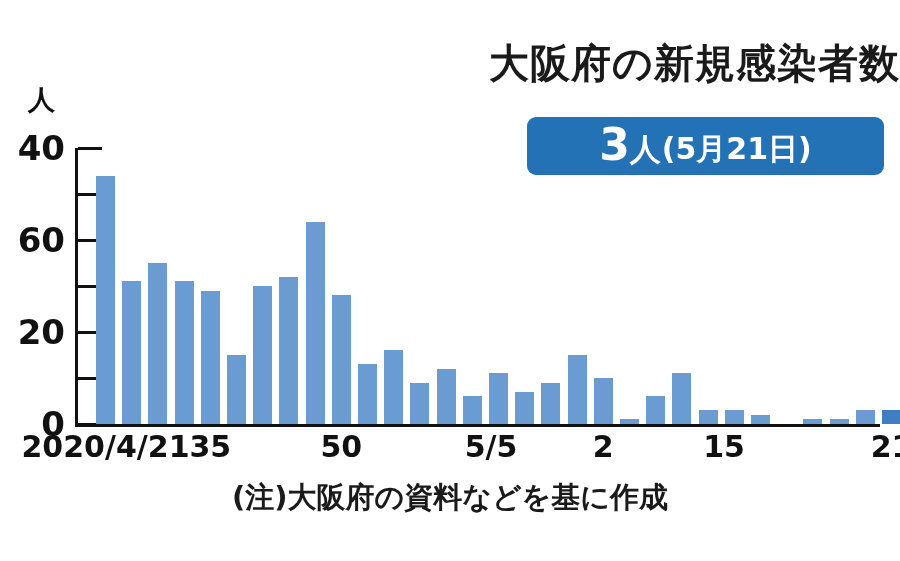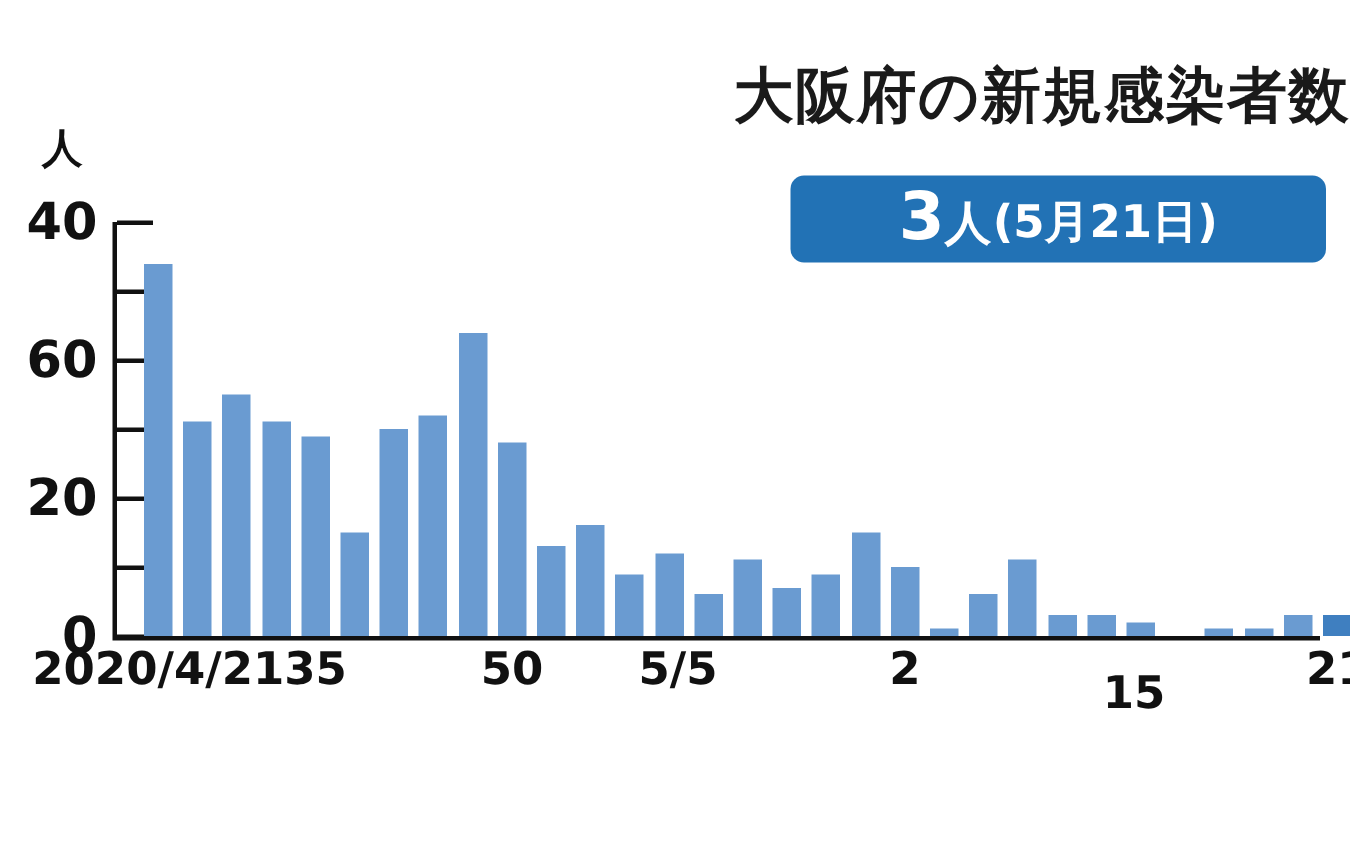--- a/index.html
+++ b/index.html
@@ -201,20 +201,21 @@
       <div class="y-label" style="top: 407px; right: 835px;">0</div>
       <div class="y-label" style="top: 315px; right: 835px; margin-left: 48px;">20</div>
       <div class="y-label" style="top: 223px; right: 835px;">60</div>
       <div class="y-label" style="top: 131px; right: 835px;">40</div>
     </div>
 
   <div id="x-labels">
       <div class="x-label" style="left: 105.5px; transform: translateX(-50%);">2020/4/21</div>
       <div class="x-label" style="left: 210.3px; transform: translateX(-50%);">35</div>
       <div class="x-label" style="left: 341.3px; transform: translateX(-50%);">50</div>
-      <div class="x-label" style="left: 452px; transform: translateX(-50%); text-align: right;">5/5</div>
+      <div class="x-label" style="left: 491px; transform: translateX(-50%); text-align: right;">5/5</div>
       <div class="x-label" style="left: 603.3px; transform: translateX(-50%);">2</div>
-      <div class="x-label" style="left: 756px; transform: translateX(-50%); margin-top: 16px;">15</div>
+      <div class="x-label" style="left: 724px; transform: translateX(-50%);">15</div>
       <div class="x-label" style="left: 891.5px; transform: translateX(-50%);">21</div>
     </div>
 
+  <div id="footnote">(注)大阪府の資料などを基に作成</div>
 
 </div>
 
 </body></html>

